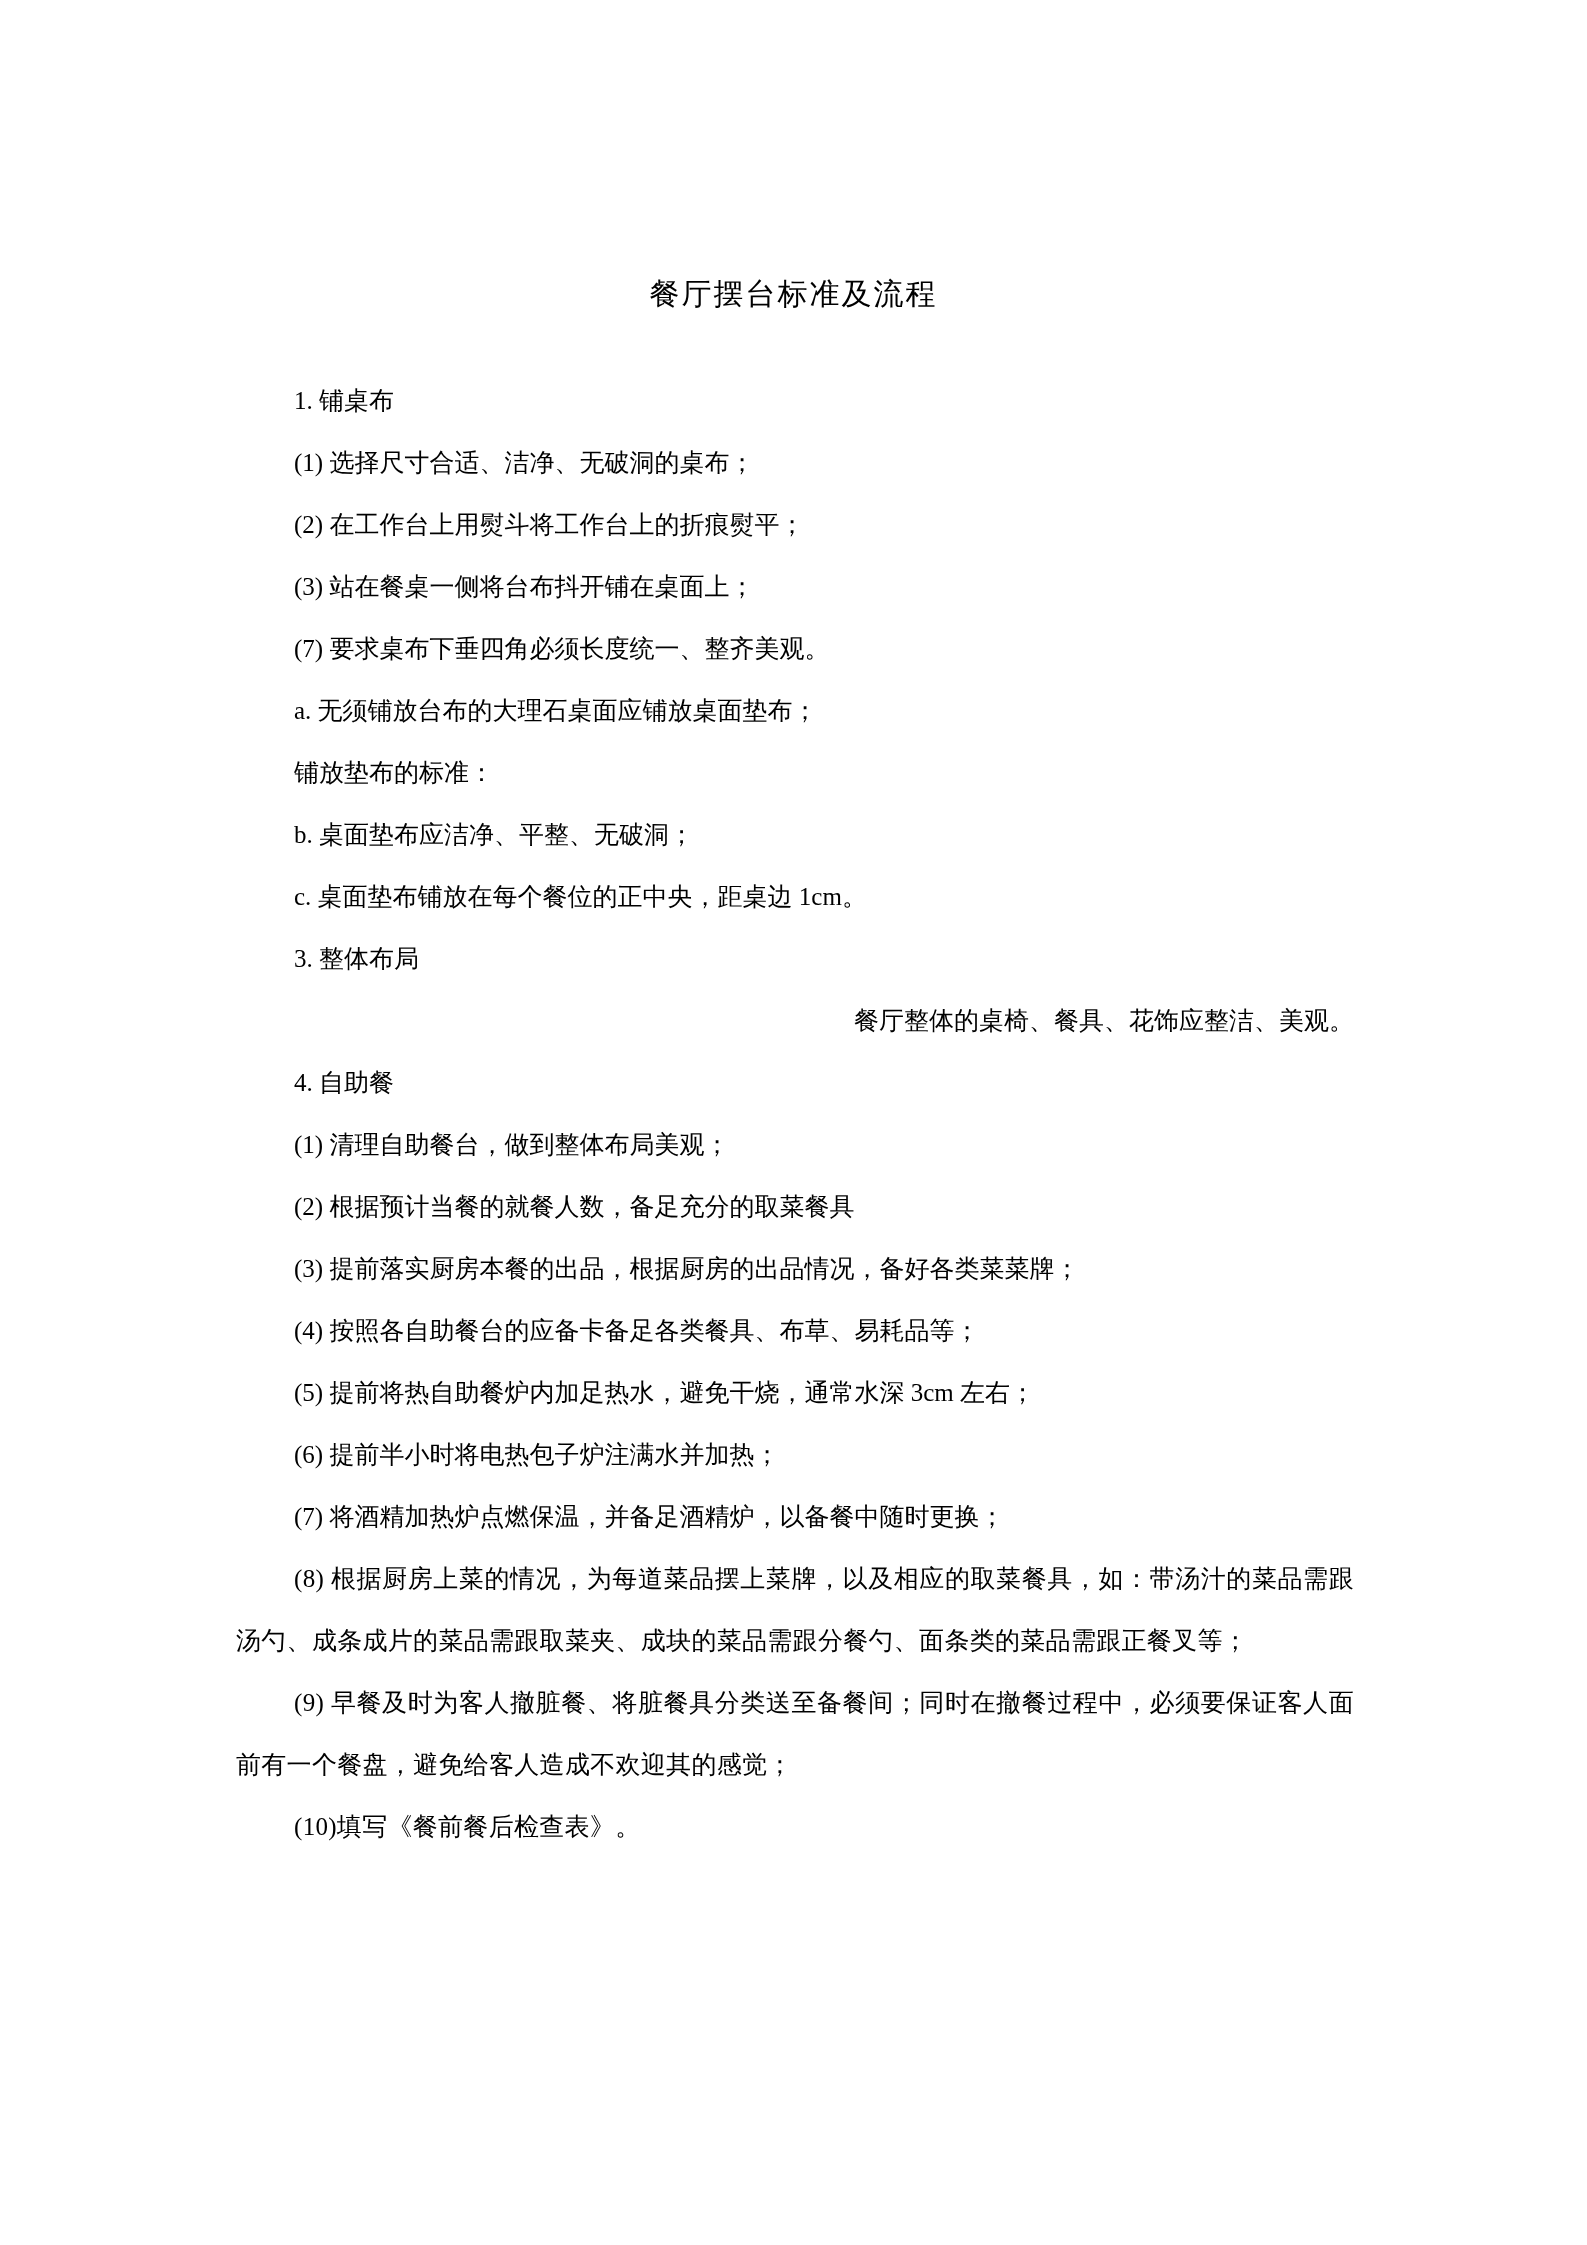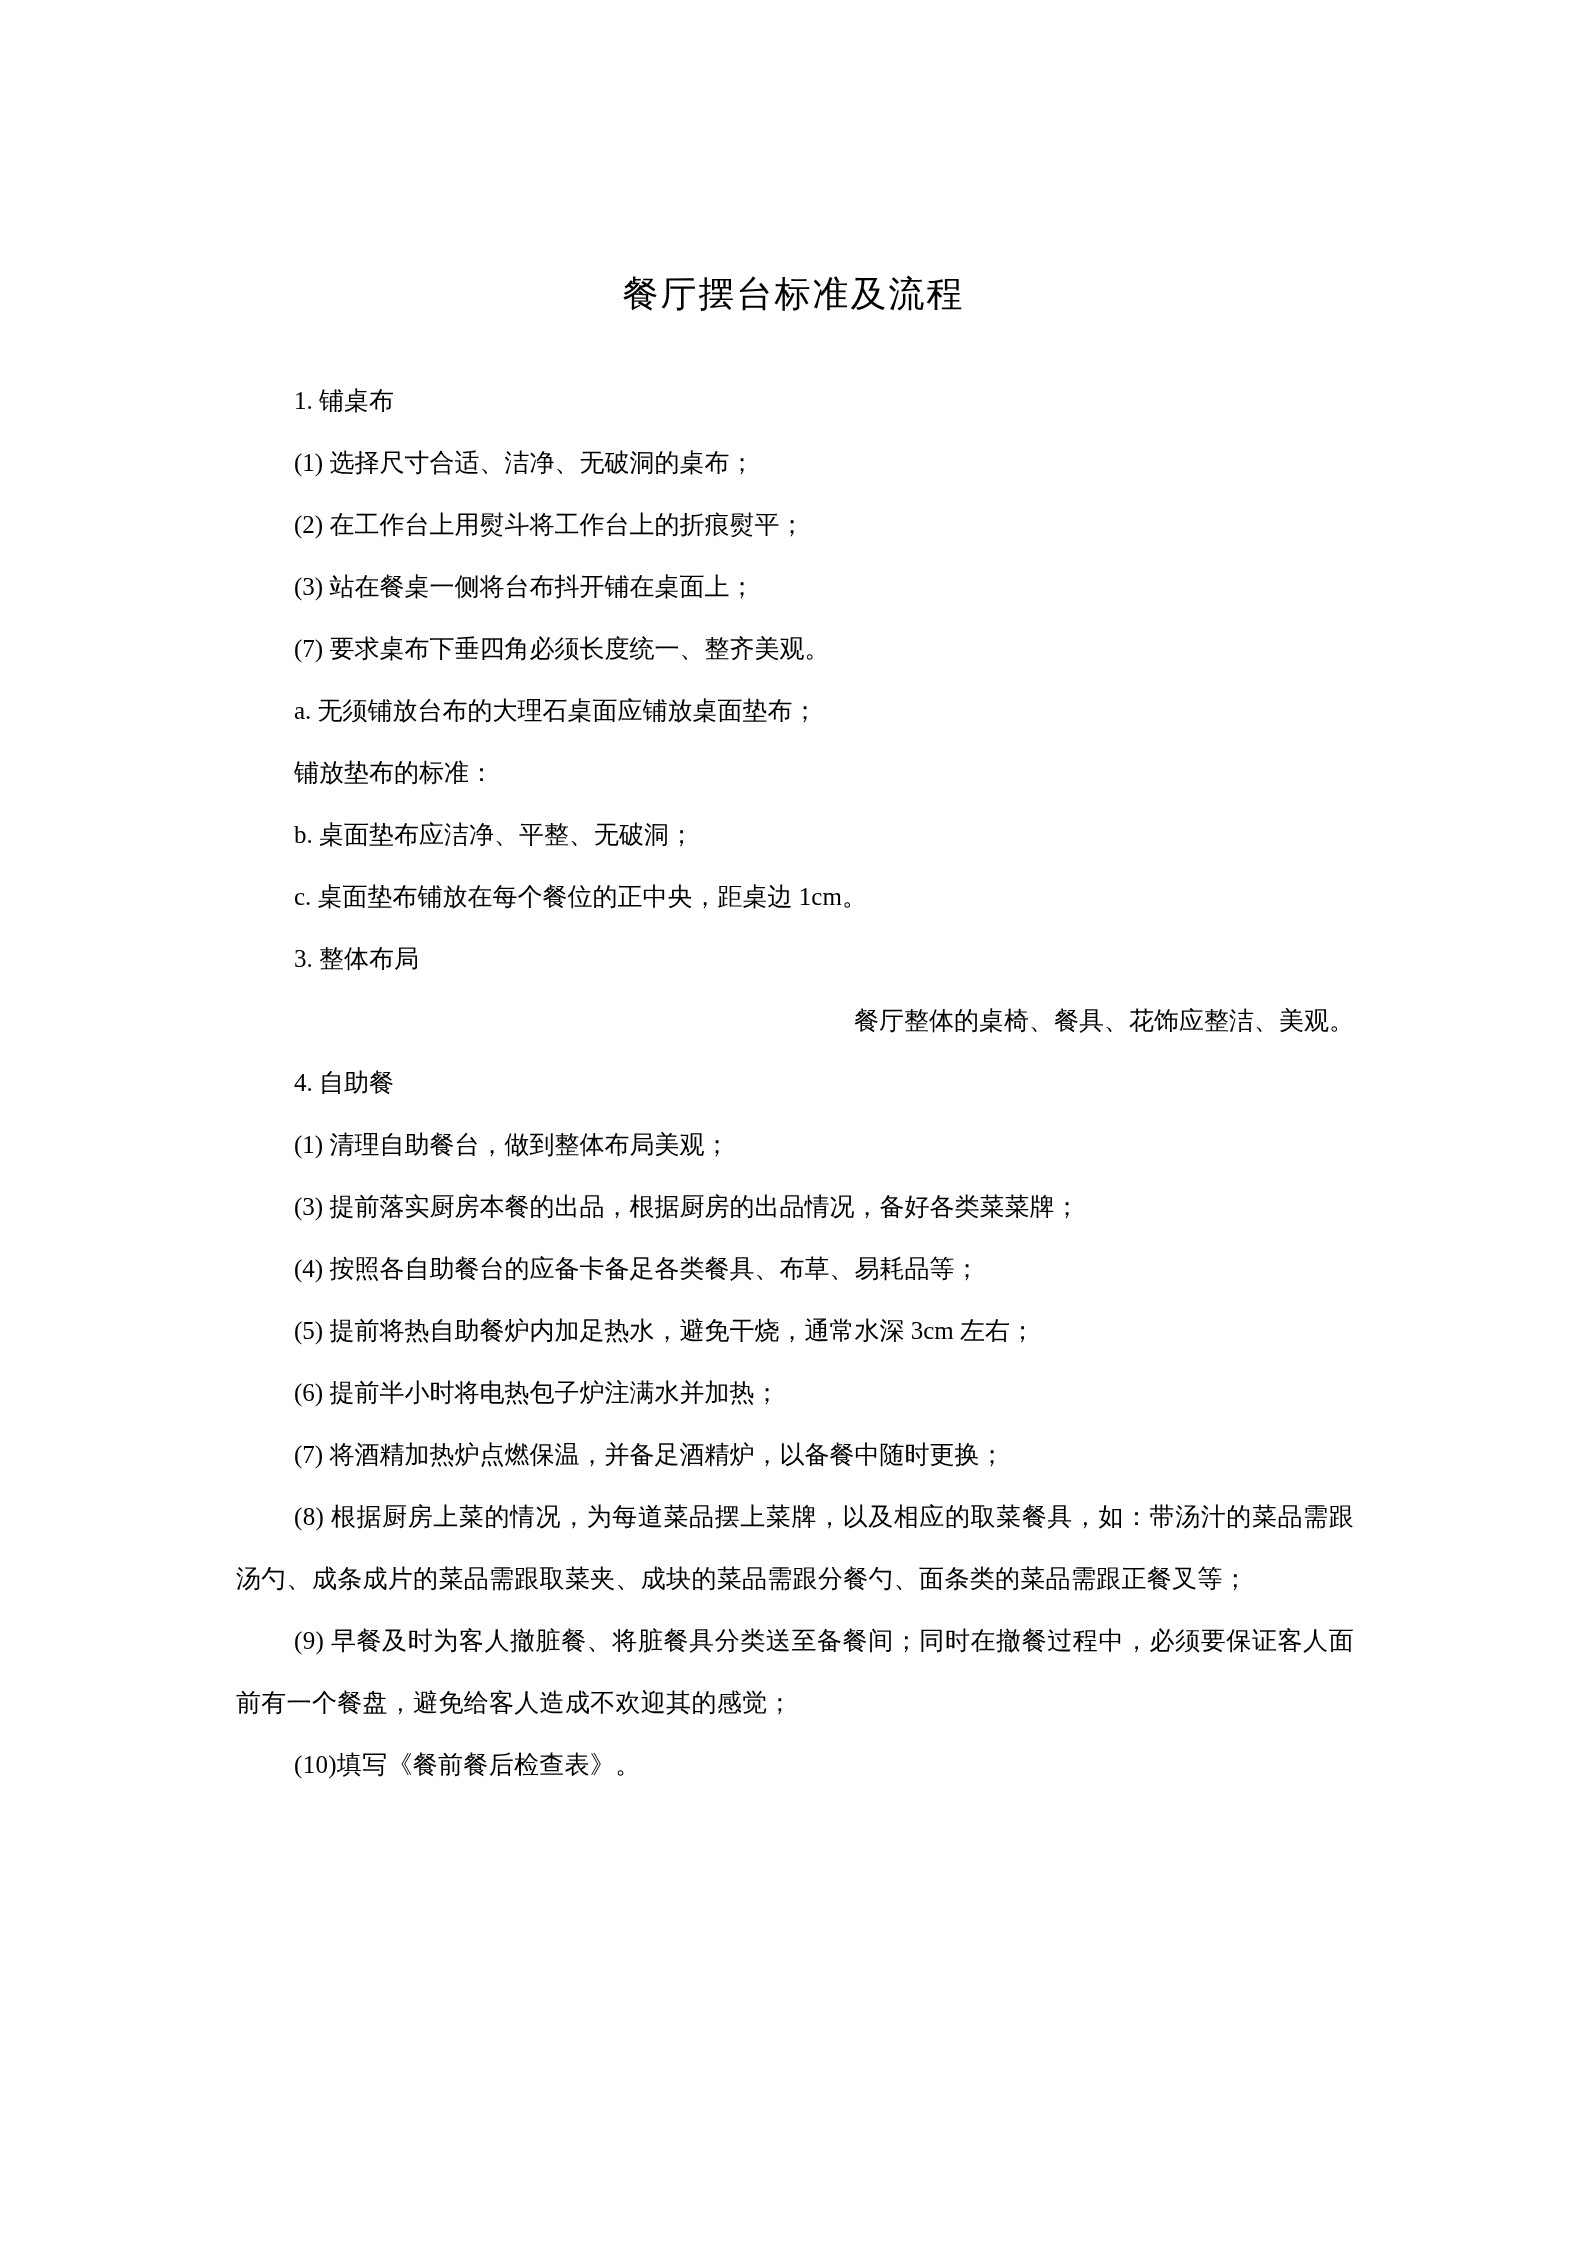--- a/index.html
+++ b/index.html
@@ -22,21 +22,21 @@
       height: 2245px;
       background: #ffffff;
     }
     .title {
       position: absolute;
       left: 0;
       width: 1587px;
       top: 270px;
       text-align: center;
       font-family: "DejaVu Sans", "Liberation Sans", sans-serif;
-      font-size: 36px;
+      font-size: 30px;
       line-height: 48px;
       letter-spacing: 2px;
     }
     .body {
       position: absolute;
       left: 236px;
       top: 370px;
       width: 1118px;
       font-size: 25px;
       line-height: 62px;
@@ -74,20 +74,21 @@
     <span class="line ind1">a. 无须铺放台布的大理石桌面应铺放桌面垫布；</span>
     <span class="line ind1">铺放垫布的标准：</span>
     <span class="line ind1">b. 桌面垫布应洁净、平整、无破洞；</span>
     <span class="line ind1">c. 桌面垫布铺放在每个餐位的正中央，距桌边 1cm。</span>
 
     <span class="line ind1">3. 整体布局</span>
     <span class="line ind2">餐厅整体的桌椅、餐具、花饰应整洁、美观。</span>
 
     <span class="line ind1">4. 自助餐</span>
     <span class="line ind1">(1) 清理自助餐台，做到整体布局美观；</span>
+    <span class="line ind1">(2) 根据预计当餐的就餐人数，备足充分的取菜餐具</span>
     <span class="line ind1">(3) 提前落实厨房本餐的出品，根据厨房的出品情况，备好各类菜菜牌；</span>
     <span class="line ind1">(4) 按照各自助餐台的应备卡备足各类餐具、布草、易耗品等；</span>
     <span class="line ind1">(5) 提前将热自助餐炉内加足热水，避免干烧，通常水深 3cm 左右；</span>
     <span class="line ind1">(6) 提前半小时将电热包子炉注满水并加热；</span>
     <span class="line ind1">(7) 将酒精加热炉点燃保温，并备足酒精炉，以备餐中随时更换；</span>
 
     <span class="para">(8) 根据厨房上菜的情况，为每道菜品摆上菜牌，以及相应的取菜餐具，如：带汤汁的菜品需跟汤勺、成条成片的菜品需跟取菜夹、成块的菜品需跟分餐勺、面条类的菜品需跟正餐叉等；</span>
     <span class="para">(9) 早餐及时为客人撤脏餐、将脏餐具分类送至备餐间；同时在撤餐过程中，必须要保证客人面前有一个餐盘，避免给客人造成不欢迎其的感觉；</span>
     <span class="para">(10)填写《餐前餐后检查表》。</span>
   </div>

